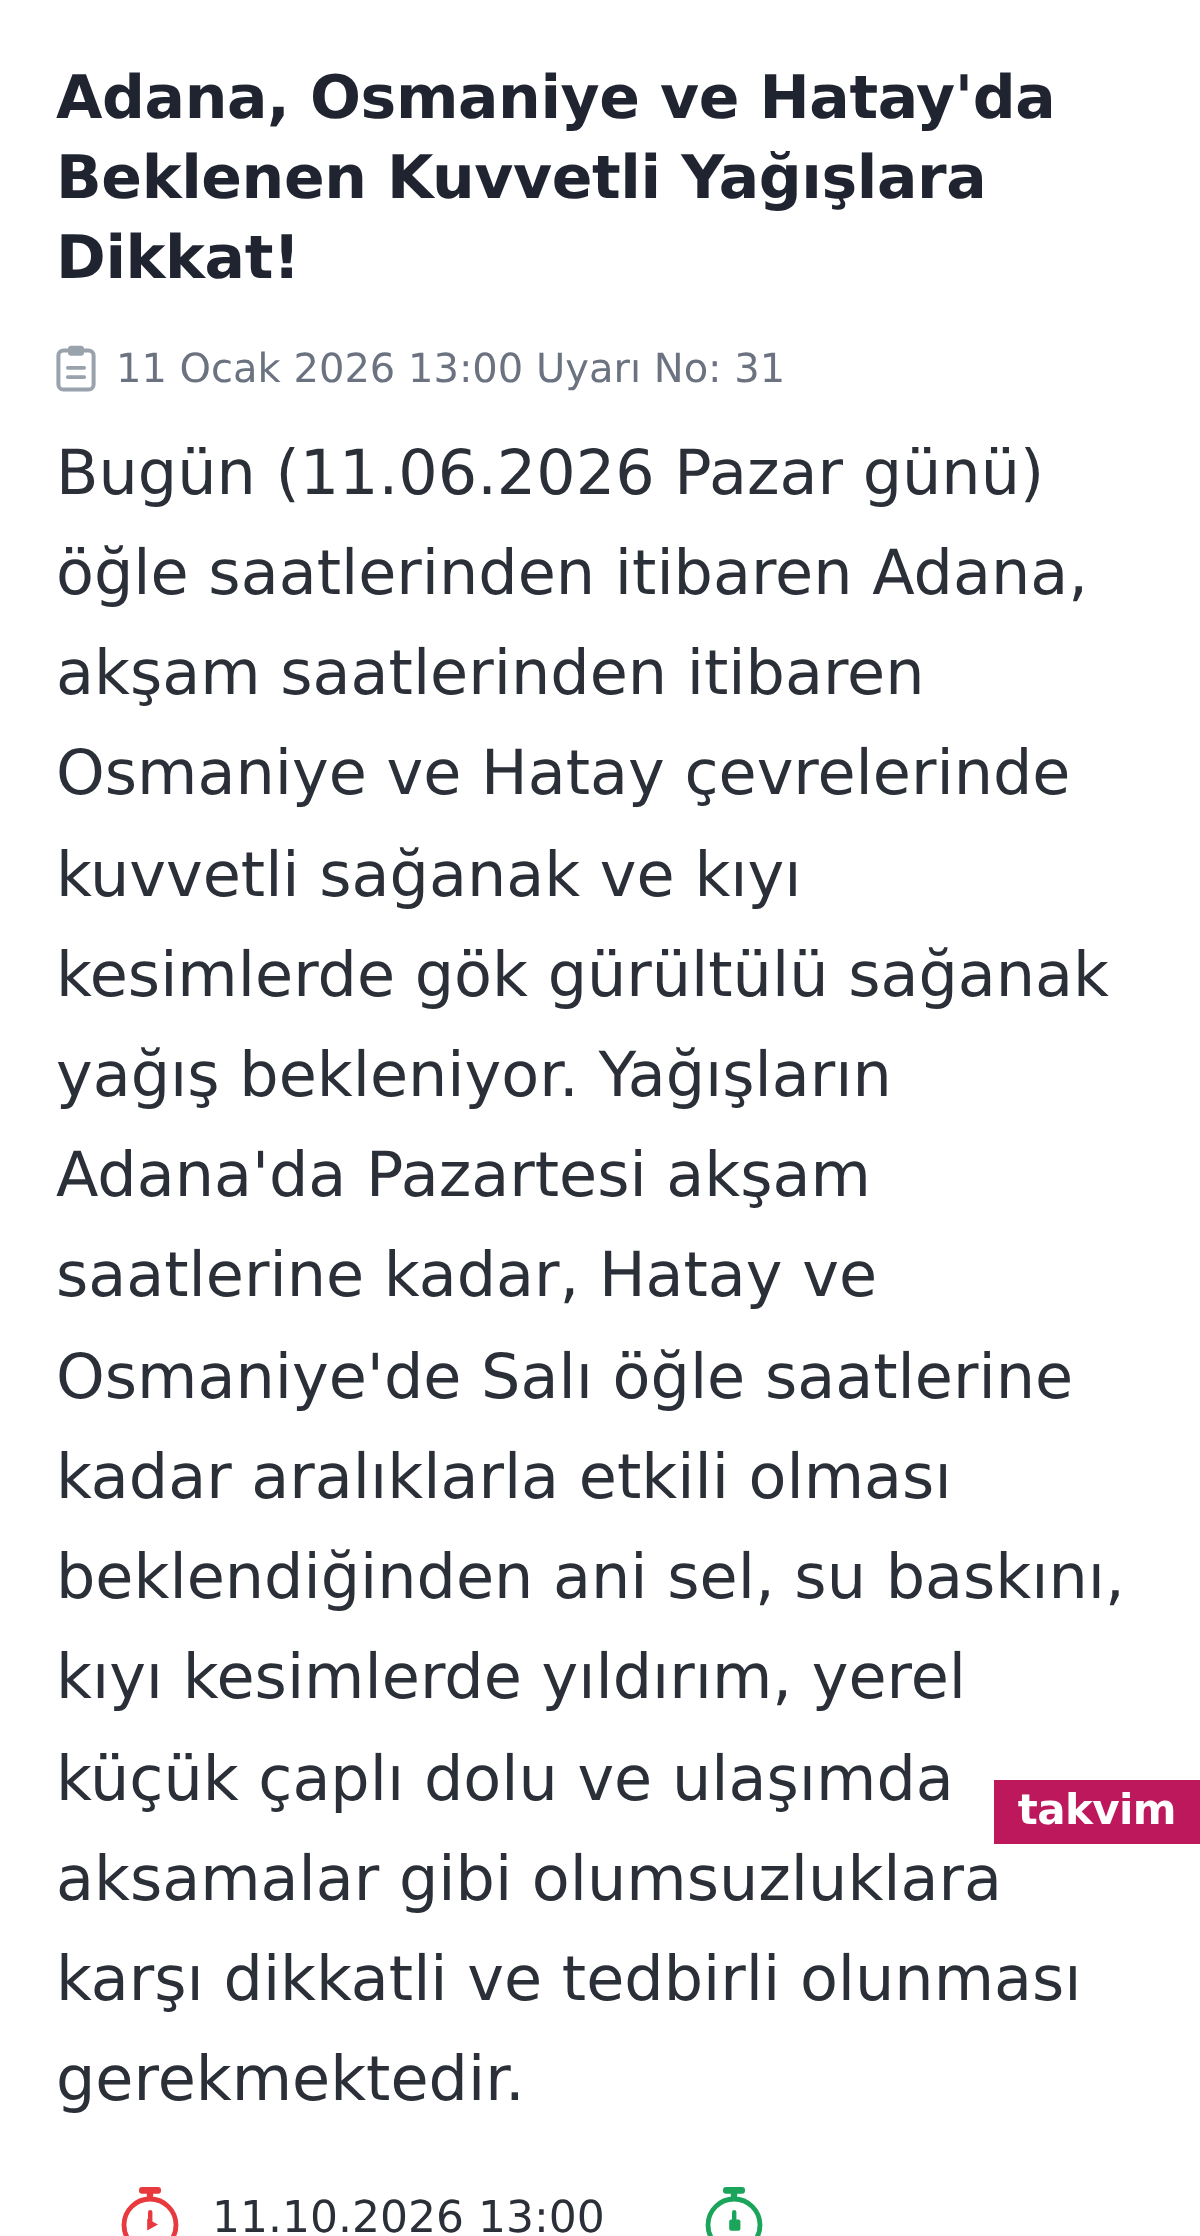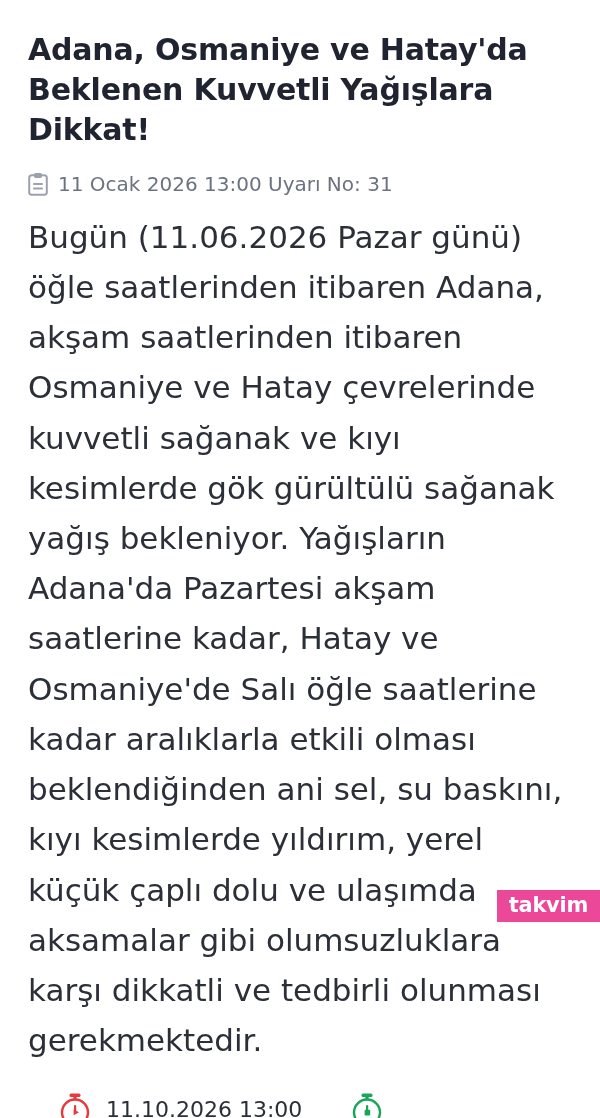--- a/index.html
+++ b/index.html
@@ -109,21 +109,21 @@
   }
   .logo-met {
     width: 82px;
     height: 76px;
     display: block;
   }
   .watermark {
     position: absolute;
     right: 0;
     bottom: 0;
-    background: #ec4899;
+    background: #be185d;
     color: #ffffff;
     font-size: 21px;
     font-weight: bold;
     padding: 5px 12px 6px 12px;
     letter-spacing: -0.3px;
     line-height: 1;
   }
 </style>
 </head>
 <body>

